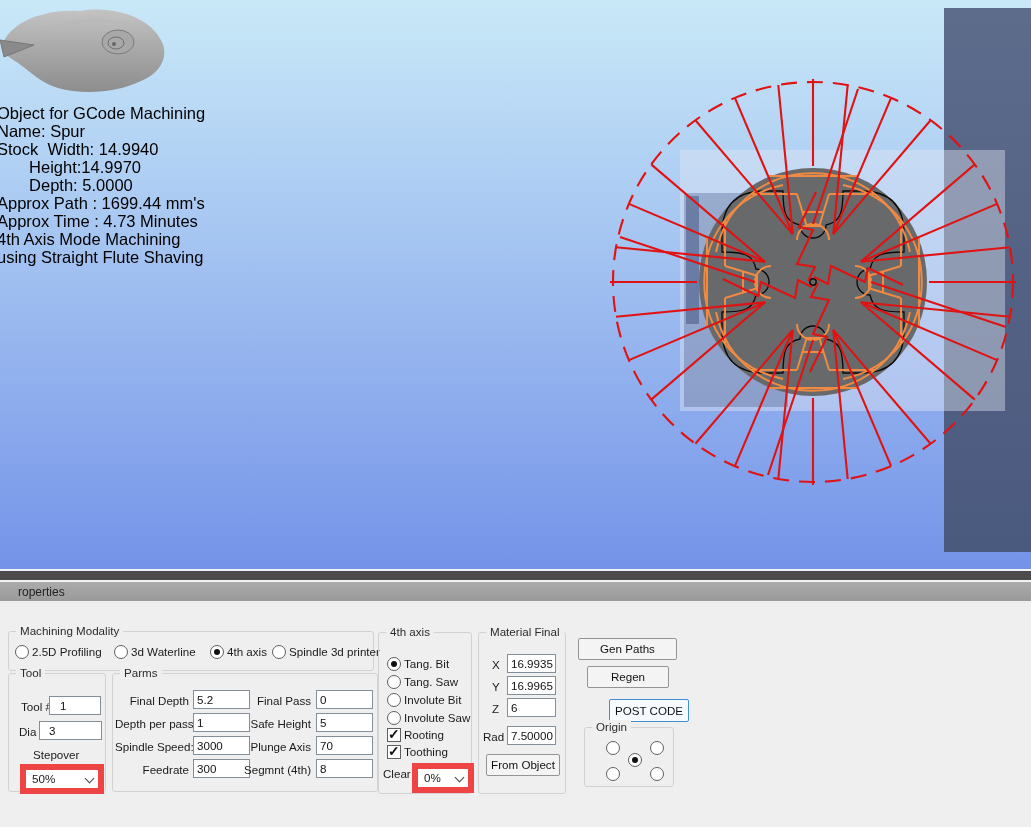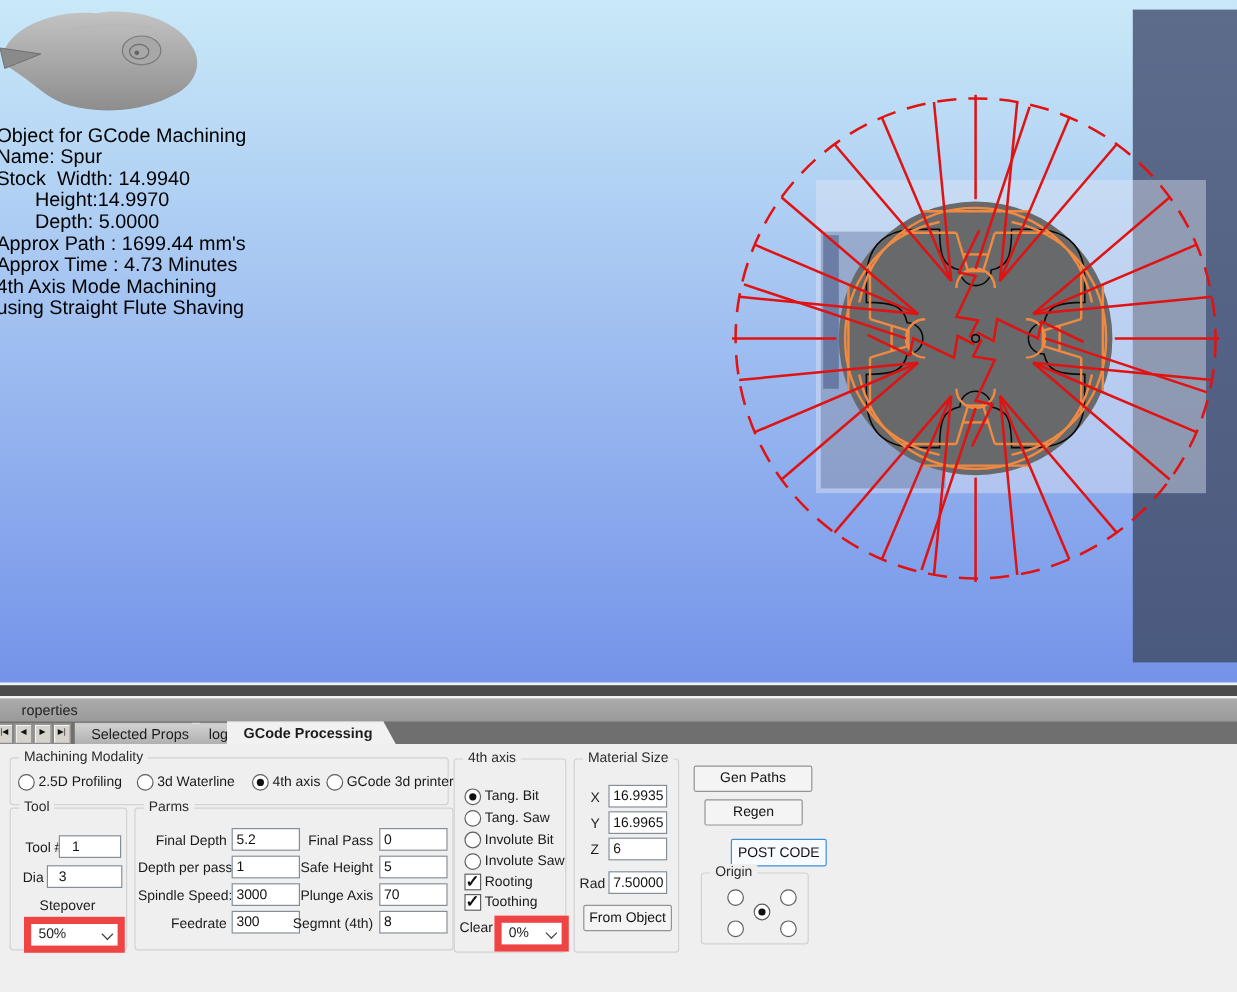--- a/index.html
+++ b/index.html
@@ -187,42 +187,33 @@
 using Straight Flute Shaving</div>
   </div>
 
   <div id="sep-top"></div>
   <div id="dark-strip"></div>
   <div id="sep-bot"></div>
   <div id="props-bar">
     <span>roperties</span>
   </div>
 
-  <div id="tab-strip">
-    <div class="navbtn" style="left:-4px">|◀</div>
-    <div class="navbtn" style="left:12px">◀</div>
-    <div class="navbtn" style="left:28px">▶</div>
-    <div class="navbtn" style="left:44px">▶|</div>
-    <div class="tab" style="left:62px">Selected Props</div>
-    <div class="tab" style="left:160px">log</div>
-    <div class="tab active" style="left:189px">GCode Processing</div>
-  </div>
 
   <div id="panel">
 
     <div class="gbox" style="left:8px;top:11px;width:364px;height:38px">
       <span class="gbox-label">Machining Modality</span>
       <span class="radio" style="left:6px;top:13px"></span>
       <span class="lbl" style="left:23px;top:13px">2.5D Profiling</span>
       <span class="radio" style="left:105px;top:13px"></span>
       <span class="lbl" style="left:122px;top:13px">3d Waterline</span>
       <span class="radio on" style="left:201px;top:13px"></span>
       <span class="lbl" style="left:218px;top:13px">4th axis</span>
       <span class="radio" style="left:263px;top:13px"></span>
-      <span class="lbl" style="left:280px;top:13px">GCode 3d printer</span>
+      <span class="lbl" style="left:280px;top:13px">Spindle 3d printer</span>
     </div>
 
     <div class="gbox" style="left:8px;top:53px;width:96px;height:117px">
       <span class="gbox-label">Tool</span>
       <span class="lbl" style="left:12px;top:26px">Tool #</span>
       <div class="field" style="left:40px;top:22px;width:40px;height:17px;padding-left:10px">1</div>
       <span class="lbl" style="left:10px;top:51px">Dia</span>
       <div class="field" style="left:30px;top:47px;width:52px;height:17px;padding-left:9px">3</div>
       <span class="lbl" style="left:24px;top:74px">Stepover</span>
       <div class="sel" style="left:11px;top:90px;width:66px;height:18px">
@@ -266,21 +257,21 @@
       <span class="chk on" style="left:8px;top:112px"></span>
       <span class="lbl" style="left:25px;top:112px">Toothing</span>
       <span class="lbl" style="left:4px;top:134px">Clear</span>
       <div class="sel" style="left:33px;top:130px;width:44px;height:18px">
         <span>0%</span>
         <span class="arr"></span>
       </div>
     </div>
 
     <div class="gbox" style="left:478px;top:12px;width:86px;height:160px">
-      <span class="gbox-label">Material Size</span>
+      <span class="gbox-label">Material Final</span>
       <span class="lbl" style="left:13px;top:25px">X</span>
       <div class="field" style="left:28px;top:21px;width:44px;height:17px">16.9935</div>
       <span class="lbl" style="left:13px;top:47px">Y</span>
       <div class="field" style="left:28px;top:43px;width:44px;height:17px">16.9965</div>
       <span class="lbl" style="left:13px;top:69px">Z</span>
       <div class="field" style="left:28px;top:65px;width:44px;height:17px">6</div>
       <span class="lbl" style="left:4px;top:97px">Rad</span>
       <div class="field" style="left:28px;top:93px;width:44px;height:17px">7.50000</div>
       <div class="btn" style="left:7px;top:121px;width:72px;height:20px;line-height:20px">From Object</div>
     </div>

